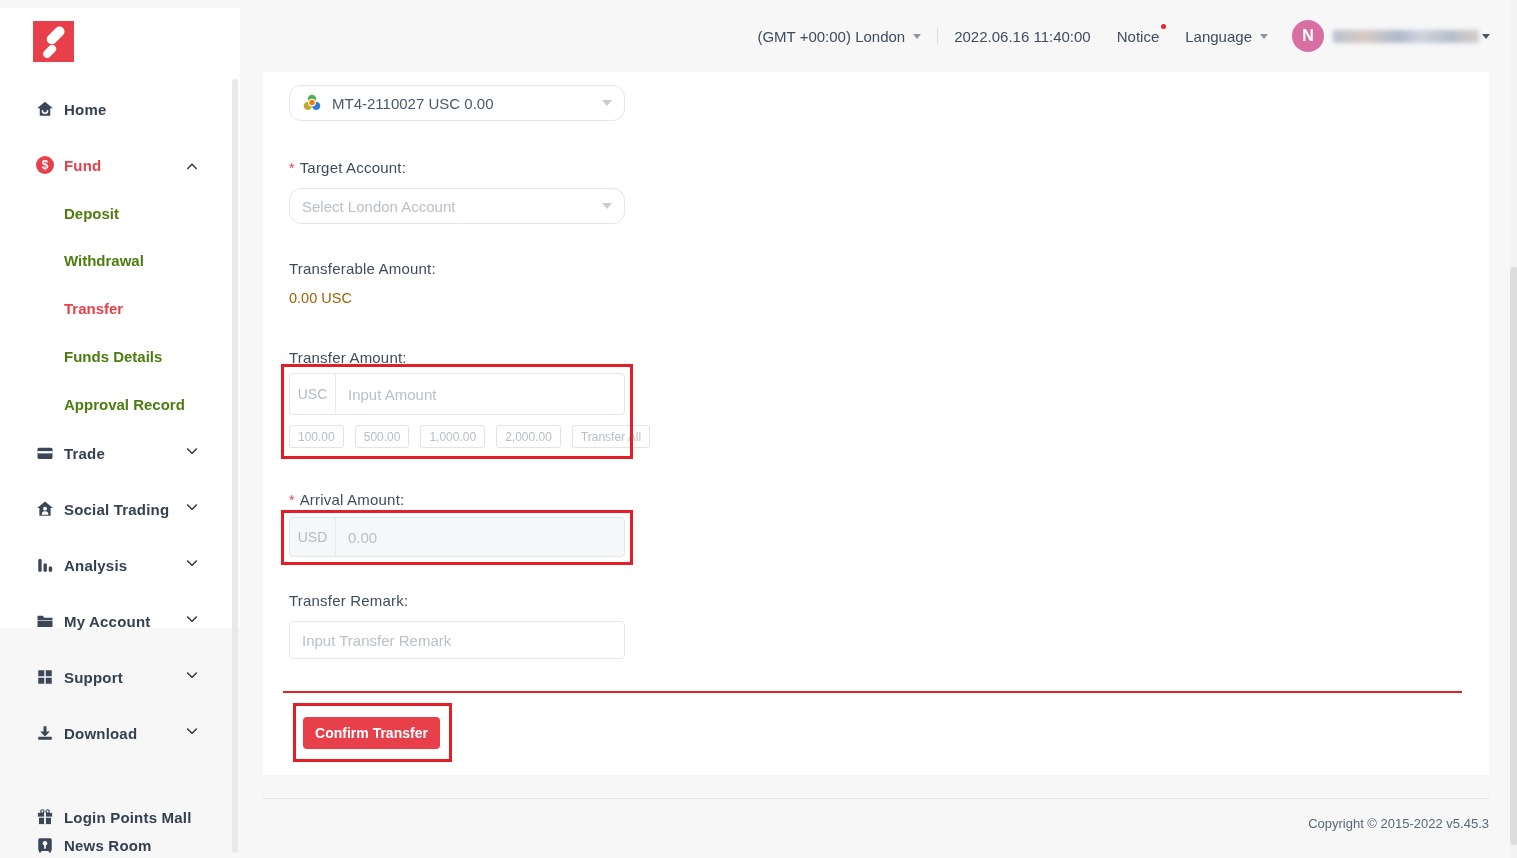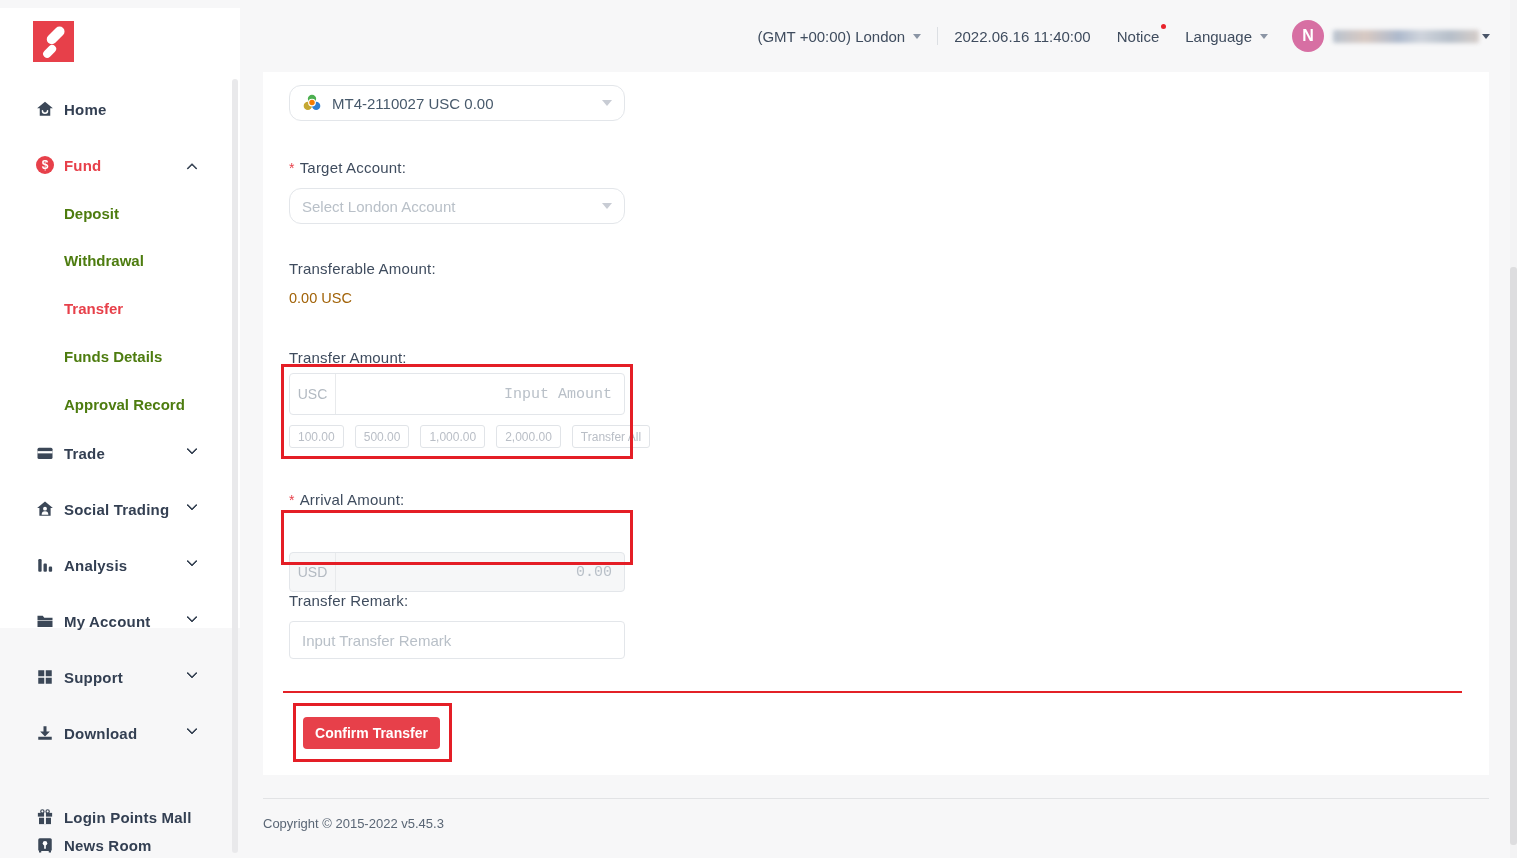--- a/index.html
+++ b/index.html
@@ -42,38 +42,38 @@
   .card { position:absolute; left:263px; top:72px; width:1226px; height:703px; background:#ffffff; }
   .abs { position:absolute; }
   .form-label { font-size:15px; color:#3f4c5e; letter-spacing:.2px; }
   .req { color:#e7404a; margin-right:5px; font-size:14px; }
   .sel { left:26px; width:336px; height:36px; border:1px solid #e3e6ea; border-radius:12px; background:#fff;
          display:flex; align-items:center; padding:0 12px; cursor:pointer; }
   .sel-arrow { margin-left:auto; width:0; height:0; border-left:5px solid transparent; border-right:5px solid transparent; border-top:6px solid #c8ccd4; }
   .sel-text { font-size:15px; color:#47596b; margin-left:10px; }
   .placeholder-text { font-size:15px; color:#b9c0c8; }
   .amount-wrap { left:26px; width:336px; border:1px solid #e3e6ea; border-radius:4px; background:#fff; display:flex; align-items:stretch; overflow:hidden; }
-  .amount-wrap.gray { background:#f6f7f8;margin-top:35px; }
+  .amount-wrap.gray { background:#f6f7f8; }
   .prefix { width:46px; display:flex; align-items:center; justify-content:center; font-size:14px; color:#b3bac2; border-right:1px solid #e8eaec; }
-  .amount-wrap input { border:none; outline:none; background:transparent; flex:1; padding:0 12px; font-size:15px; color:#47596b; font-family:Liberation Mono, monospace;text-align:right; }
+  .amount-wrap input { border:none; outline:none; background:transparent; flex:1; padding:0 12px; font-size:15px; color:#47596b; font-family:Liberation Sans, sans-serif; }
   .amount-wrap input::placeholder { color:#b9c0c8; }
   .quick-row { left:26px; display:flex; gap:11px; }
   .quick-btn { height:23px; padding:0 8px; border:1px solid #e1e4e8; border-radius:3px; background:#fff;
                font-size:12px; color:#b9bec6; display:flex; align-items:center; cursor:pointer; white-space:nowrap; font-family:"Liberation Sans",sans-serif; }
   .remark-input { left:26px; width:336px; height:38px; border:1px solid #e3e6ea; border-radius:4px; padding:0 12px;
                   font-size:15px; color:#47596b; outline:none; font-family:"Liberation Sans",sans-serif; }
   .remark-input::placeholder { color:#b9c0c8; }
   .red-line { left:20px; top:619px; width:1179px; height:2px; background:#e32127; }
   .anno-box { border:3px solid #e41e26; background:transparent; pointer-events:none; z-index:4; }
   .confirm-btn { left:40px; top:645px; width:137px; height:32px; background:#e7404a; border:none; border-radius:4px;
                  color:#fff; font-size:14px; font-weight:700; cursor:pointer; font-family:"Liberation Sans",sans-serif; }
 
   
   .footer-divider { position:absolute; left:263px; top:798px; width:1226px; height:1px; background:#e2e3e5; }
-  .copyright { position:absolute; left:263px; top:816px; width:1226px; text-align:left; font-size:13px; color:#5a6675; }
+  .copyright { position:absolute; left:263px; top:816px; width:1226px; text-align:right; font-size:13px; color:#5a6675; }
 
   
   .win-scroll-track { position:absolute; right:0; top:0; width:7px; height:858px; background:#f3f3f4; }
   .win-scroll-thumb { position:absolute; right:0; top:267px; width:7px; height:578px; background:#dddddf; border-radius:3px; }
 
   svg { display:block; }
 </style>
 </head>
 <body>
 

